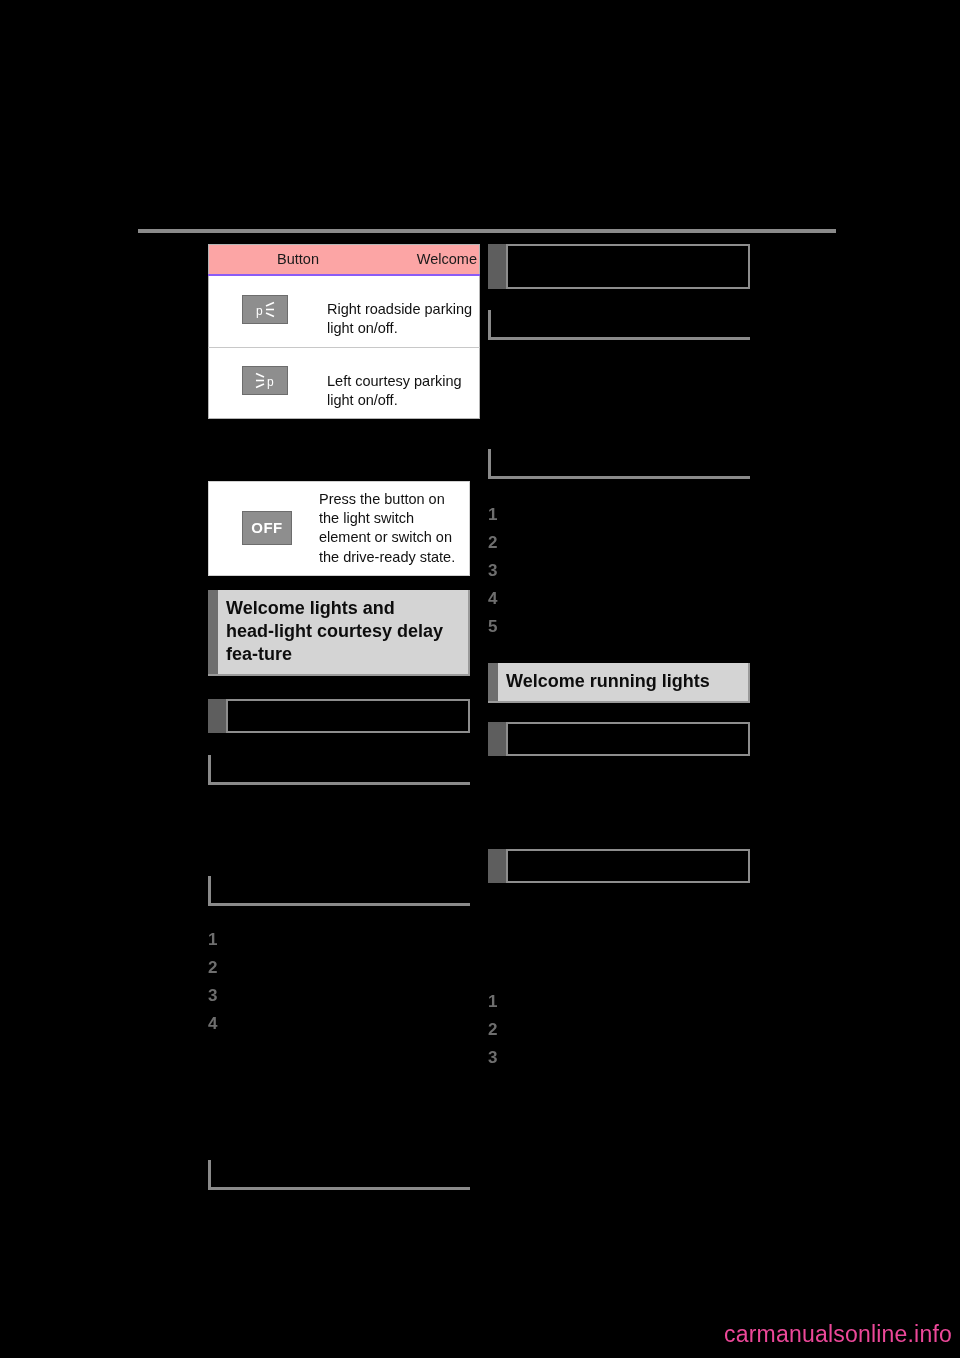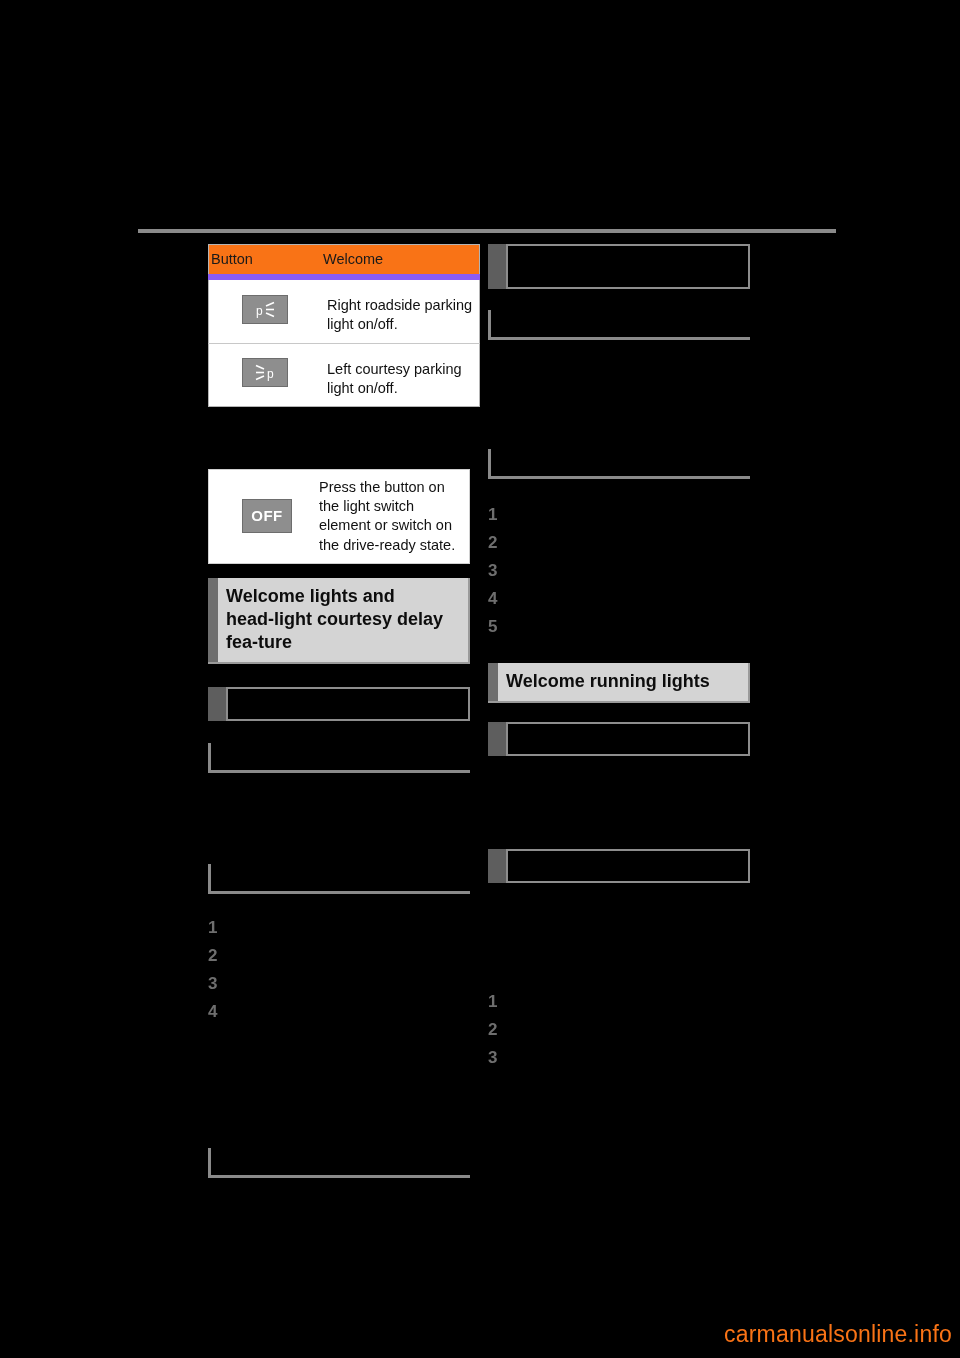--- a/index.html
+++ b/index.html
@@ -39,44 +39,44 @@
 
   
   .btn-table {
     width: 262px;
     background: #ffffff;
     border-collapse: collapse;
     border: 1px solid #b4b4b4;
     table-layout: fixed;
   }
   .btn-table th {
-    background: #f97316;
+    background: #fca5a5;
     font-weight: normal;
     font-size: 14.5px;
     color: #1a1a1a;
     padding: 6px 2px 7px 2px;
-    border-bottom: 6px solid #8b5cf6;
-    text-align: left;
+    border-bottom: 2px solid #8b5cf6;
+    text-align: right;
   }
   .btn-table th.c-btn  { width: 108px; }
   .btn-table th.c-fn   { width: 154px; }
   .btn-table td {
     border-top: 1px solid #c8c8c8;
     padding: 0;
     vertical-align: middle;
   }
   .btn-table td.cell-icon {
     text-align: center;
     padding: 10px 0 10px 0;
   }
   .btn-table td.cell-text {
     font-size: 14.5px;
     line-height: 1.33;
     color: #111111;
-    padding: 16px 6px 8px 6px;
+    padding: 24px 6px 8px 6px;
     vertical-align: top;
   }
 
   
   .keycap {
     display: inline-block;
     background: #8e8e8e;
     border: 1px solid #6d6d6d;
     color: #ffffff;
     width: 44px;
@@ -173,21 +173,21 @@
 
   
   .sp { width: 262px; }
 
   
   .watermark {
     position: absolute;
     right: 8px;
     bottom: 10px;
     font-size: 23px;
-    color: #f97316;
+    color: #ec4899;
     letter-spacing: .2px;
     font-family: "Liberation Sans", sans-serif;
   }
 </style>
 </head>
 <body>
 
 <div id="page">
 
   <div class="top-rule"></div>

